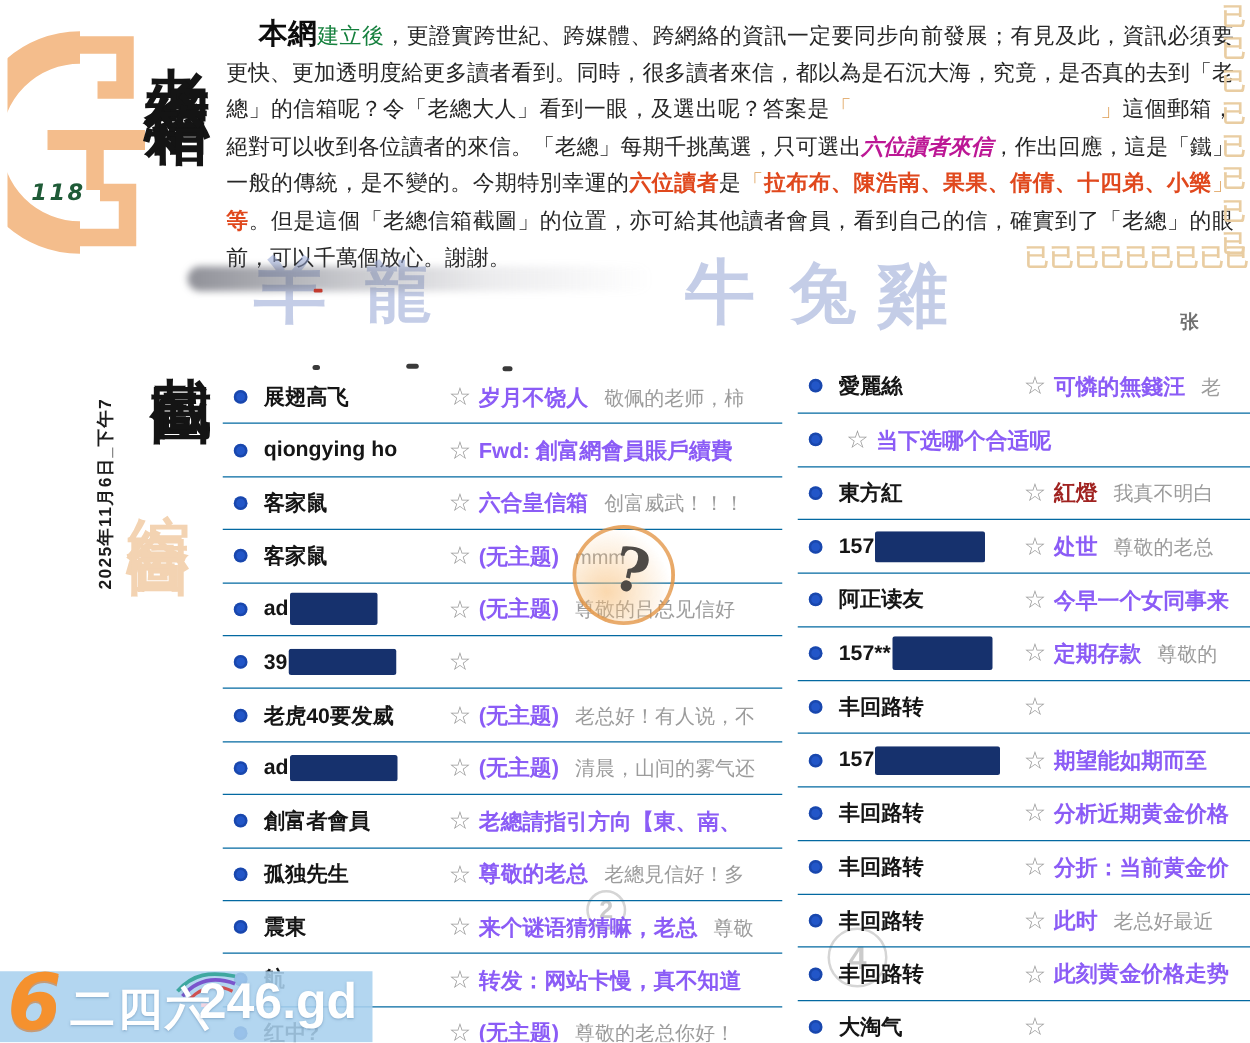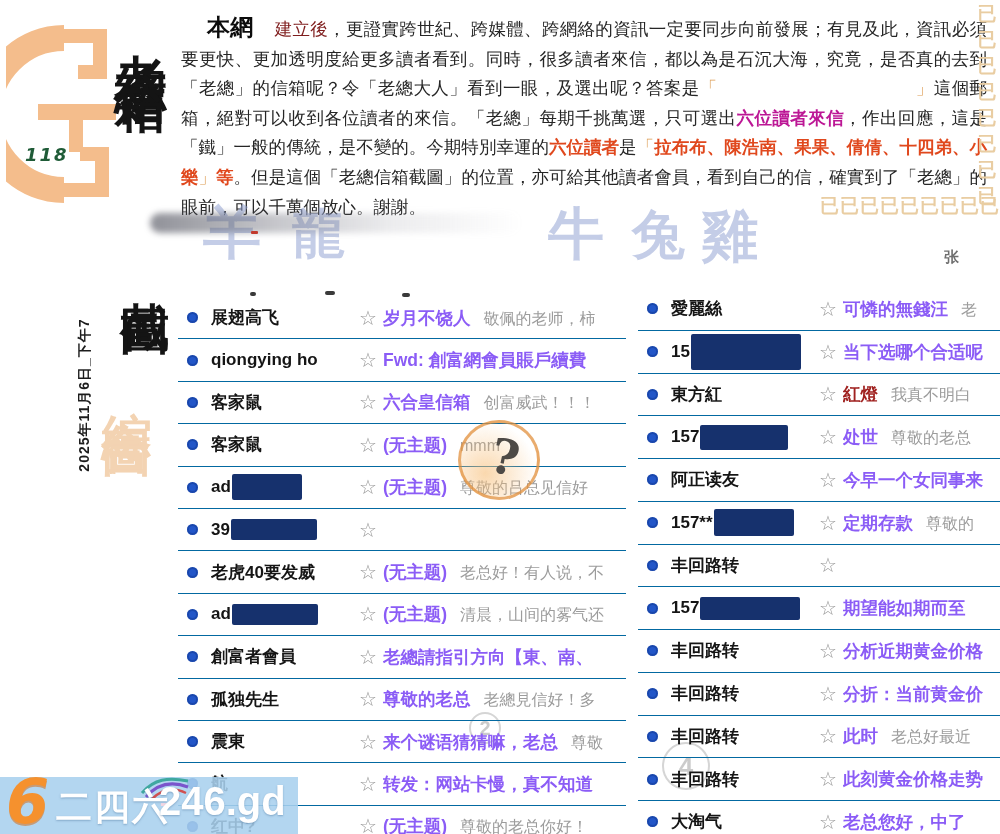--- a/index.html
+++ b/index.html
@@ -17,23 +17,23 @@
            font-size:50px;line-height:54px;color:#141414;letter-spacing:8px;}
   .vwatermark{position:absolute;left:96px;top:372px;font-family:"DejaVu Serif",serif;font-weight:700;
               font-size:50px;line-height:62px;color:#f3d3b2;letter-spacing:10px;}
   .vdate{position:absolute;left:-22px;top:386px;width:214px;height:18px;transform:rotate(-90deg);
          font:700 14px "Liberation Sans",sans-serif;color:#1c1c1c;letter-spacing:1px;text-align:center;}
 
   
   .hpara{position:absolute;left:181px;top:12px;width:806px;font-family:"DejaVu Serif",serif;
          font-size:17.5px;line-height:29.6px;color:#262626;text-align:justify;text-indent:26px;}
   .hseg.bold{font-size:23px;font-weight:800;color:#0c0c0c;}
-  .hseg.faded{color:#7f1d1d;padding-left:21px;}
+  .hseg.faded{color:#15803d;}
   .hseg.orange{color:#dd9c52;}
-  .hseg.magenta{color:#bc1795;font-weight:600;}
+  .hseg.magenta{color:#bc1795;font-weight:600;font-style:italic;}
   .hseg.red{color:#e0481d;font-weight:600;}
   .hgap{display:inline-block;width:198px;height:10px;}
 
   
   .meander-v{position:absolute;left:974px;top:0;width:26px;height:208px;display:flex;flex-direction:column;
              align-items:center;color:#e9cda2;font:700 19px "DejaVu Sans",sans-serif;line-height:26px;overflow:hidden;}
   .meander-h{position:absolute;left:820px;top:193px;width:180px;height:24px;display:flex;
              color:#e9cda2;font:700 19px "DejaVu Sans",sans-serif;letter-spacing:1px;overflow:hidden;}
 
   
@@ -320,24 +320,20 @@
     </span>
     <span class="star">☆</span>
     <span class="subline">
       <span class="subject">可憐的無錢汪</span>
       <span class="preview">老</span>
     </span>
   </div>
 
   <div class="row">
     <span class="dot"></span>
-    <span class="sender">
-      <span class="sender-text">15</span>
-      <span class="redact" style="width: 110px; height: 36px;"></span>
-    </span>
     <span class="star">☆</span>
     <span class="subline">
       <span class="subject">当下选哪个合适呢</span>
       
     </span>
   </div>
 
   <div class="row">
     <span class="dot"></span>
     <span class="sender">
@@ -464,24 +460,20 @@
     </span>
   </div>
 
   <div class="row">
     <span class="dot"></span>
     <span class="sender">
       <span class="sender-text">大淘气</span>
 
     </span>
     <span class="star">☆</span>
-    <span class="subline">
-      <span class="subject">老总您好，中了</span>
-      
-    </span>
   </div>
 </div>
 
   <div class="qm-sticker">
     <span>?</span>
   </div>
 
   <div class="banner">
     <span class="banner-six">6</span>
     <svg class="ribbon" width="54" height="30" viewBox="0 0 54 30">

